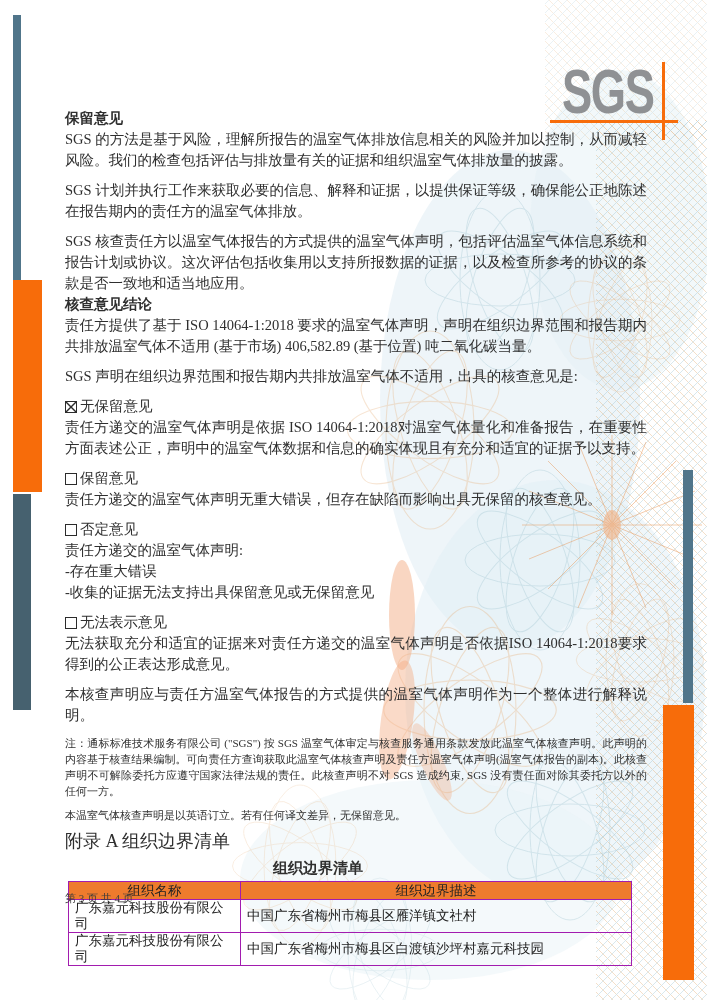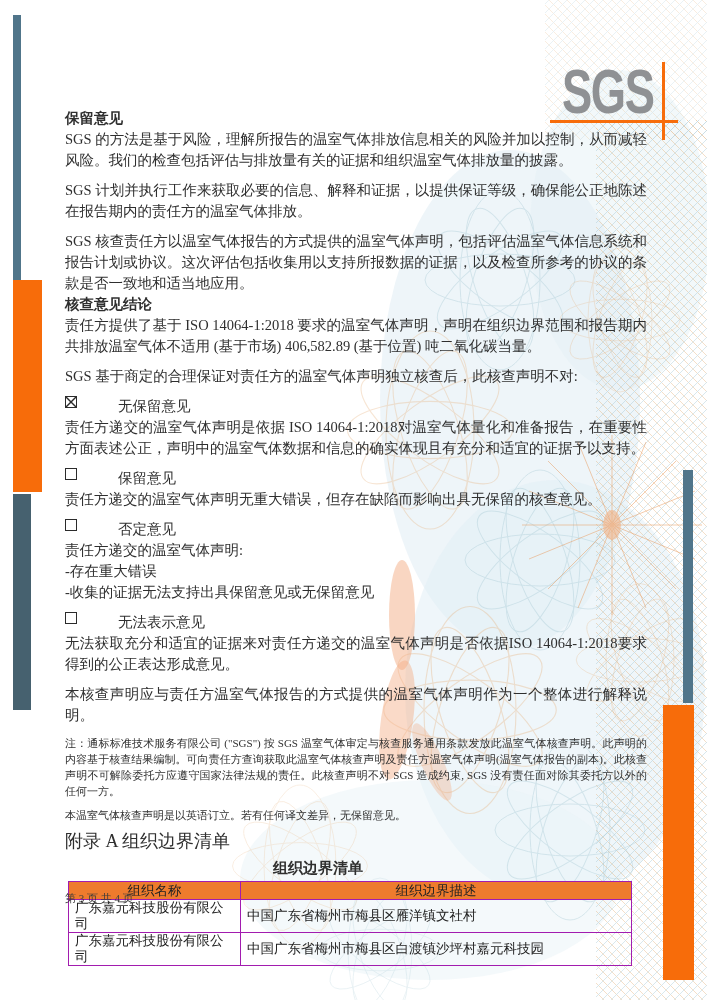--- a/index.html
+++ b/index.html
@@ -26,21 +26,21 @@
   }
   .logo-underline{position:absolute; left:550px; top:120px; width:128px; height:3px; background:#F76C0A; z-index:3;}
   .logo-vline{position:absolute; left:662px; top:62px; width:3px; height:78px; background:#F76C0A; z-index:3;}
   
   .content{position:absolute; left:65px; top:108px; width:582px; z-index:2;
     font-size:14.5px; line-height:21px; text-align:justify;}
   .h{font-weight:700; margin:0;}
   .p{margin:0 0 9px 0;}
   .p:last-child{margin-bottom:0;}
   .opinion{margin:0 0 9px 0;}
-  .cb-row{display:flex; gap:38px;}
+  .cb-row{display:flex; align-items:center;}
   .cb{display:inline-block; width:12px; height:12px; border:1.5px solid #2b2b2b;
     margin-right:3px; flex:0 0 auto; box-sizing:border-box;}
   .cb.checked{
     background:
       linear-gradient(to top right,  transparent 43%, #2b2b2b 47%, #2b2b2b 53%, transparent 57%),
       linear-gradient(to bottom right,transparent 43%, #2b2b2b 47%, #2b2b2b 53%, transparent 57%);
   }
   .opinion-desc{white-space:pre-line;}
   .note{font-size:11px; line-height:16px; margin:2px 0 8px 0;}
   .appendix-title{margin:4px 0 6px 0; font-size:18px;}
@@ -118,21 +118,21 @@
 
     <div class="h">保留意见</div>
     <div id="method-paragraphs">
         <div class="p">SGS 的方法是基于风险，理解所报告的温室气体排放信息相关的风险并加以控制，从而减轻风险。我们的检查包括评估与排放量有关的证据和组织温室气体排放量的披露。</div>
         <div class="p">SGS 计划并执行工作来获取必要的信息、解释和证据，以提供保证等级，确保能公正地陈述在报告期内的责任方的温室气体排放。</div>
         <div class="p">SGS 核查责任方以温室气体报告的方式提供的温室气体声明，包括评估温室气体信息系统和报告计划或协议。这次评估包括收集用以支持所报数据的证据，以及检查所参考的协议的条款是否一致地和适当地应用。</div>
       </div>
 
     <div class="h">核查意见结论</div>
     <div class="p">责任方提供了基于 ISO 14064-1:2018 要求的温室气体声明，声明在组织边界范围和报告期内共排放温室气体不适用 (基于市场) 406,582.89 (基于位置) 吨二氧化碳当量。</div>
-    <div class="p">SGS 基于商定的合理保证对责任方的温室气体声明独立核查后，此核查声明不对:</div>
+    <div class="p">SGS 声明在组织边界范围和报告期内共排放温室气体不适用，出具的核查意见是:</div>
 
     <div id="opinion-list">
         <div class="opinion">
           <div class="cb-row">
             <span class="cb checked"></span>
             <span>无保留意见</span>
           </div>
           <div class="opinion-desc">责任方递交的温室气体声明是依据 ISO 14064-1:2018对温室气体量化和准备报告，在重要性方面表述公正，声明中的温室气体数据和信息的确实体现且有充分和适宜的证据予以支持。</div>
         </div>
         <div class="opinion">

